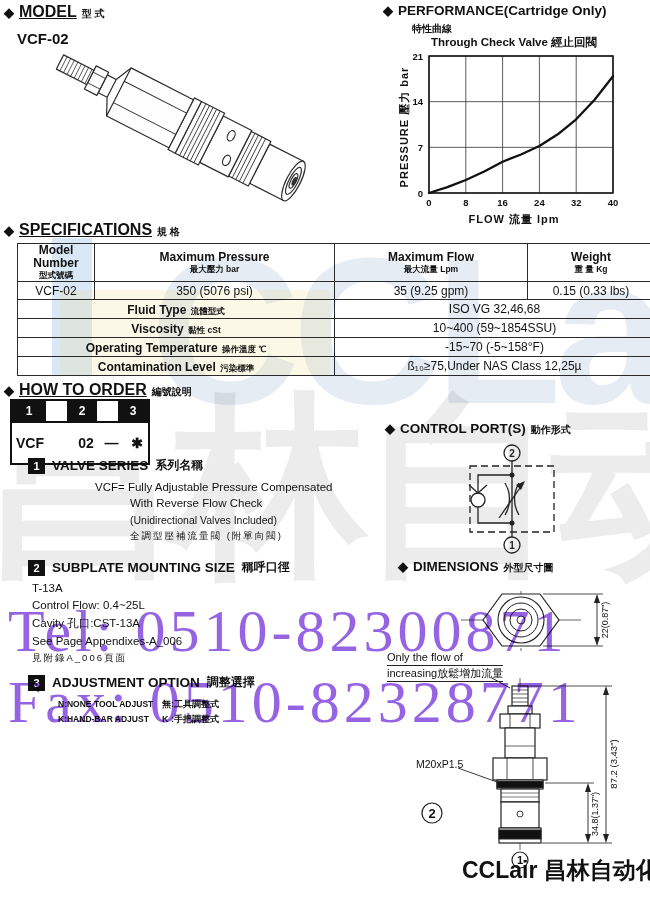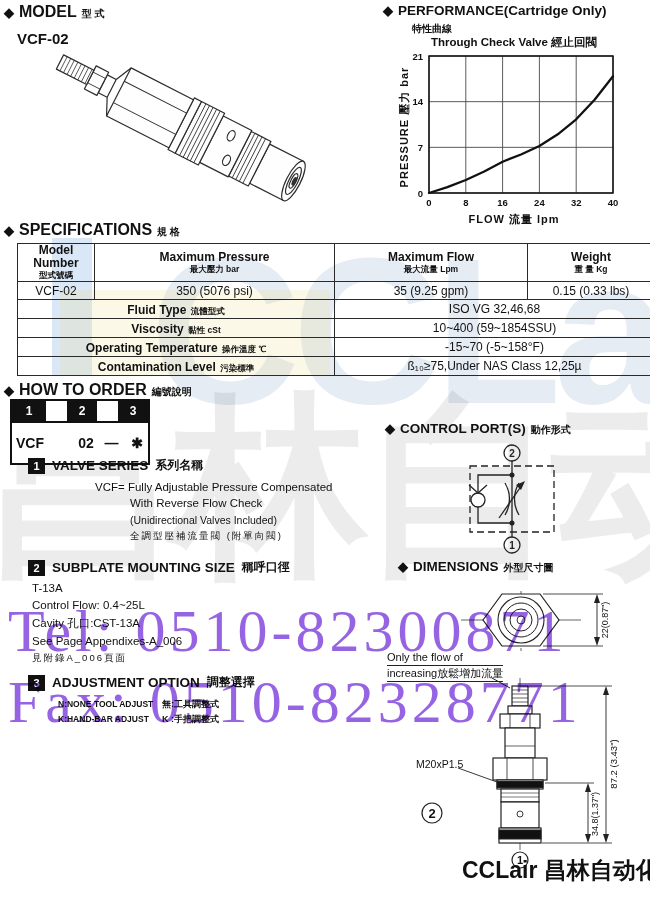--- a/index.html
+++ b/index.html
@@ -2,21 +2,21 @@
 <html><head>
 <meta charset="utf-8">
 <style>
   html,body{margin:0;padding:0;}
   body{width:650px;height:898px;position:relative;overflow:hidden;background:#fff;
        font-family:"Liberation Sans",sans-serif;color:#111;}
   .abs{position:absolute;z-index:3;}
   
   .heading{display:flex;align-items:baseline;gap:5px;font-weight:bold;white-space:nowrap;}
   .h-diamond{font-size:13px;}
-  .h-en{font-size:16px;}
+  .h-en{font-size:16px;text-decoration:underline;}
   .h-en-sm{font-size:13.5px;}
   .h-zh{font-size:10px;}
   .numbox{display:inline-flex;align-items:center;justify-content:center;width:17px;height:16px;
           background:#111;color:#fff;font-size:11px;font-weight:bold;flex:none;}
   .sec-heading{display:flex;align-items:center;gap:7px;font-weight:bold;white-space:nowrap;}
   .sec-en{font-size:13.5px;}
   .sec-zh{font-size:12px;}
   
   .wm{position:absolute;pointer-events:none;white-space:nowrap;}
   .wm-logo{z-index:0;left:150px;top:212px;font-size:208px;font-weight:bold;letter-spacing:-8px;

